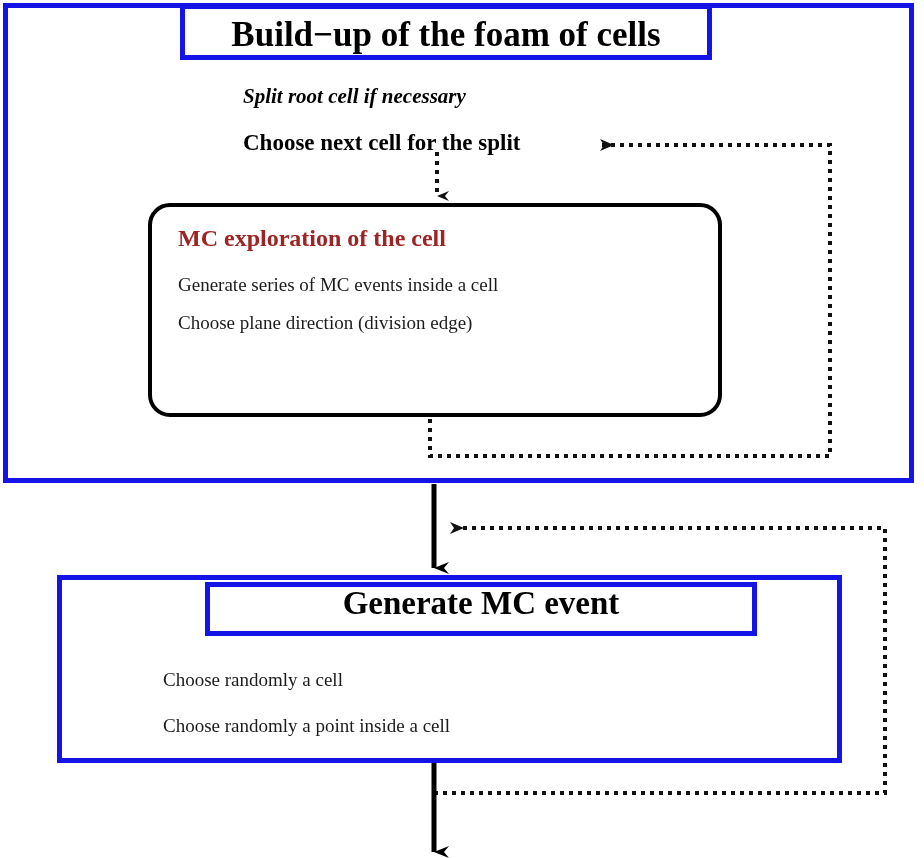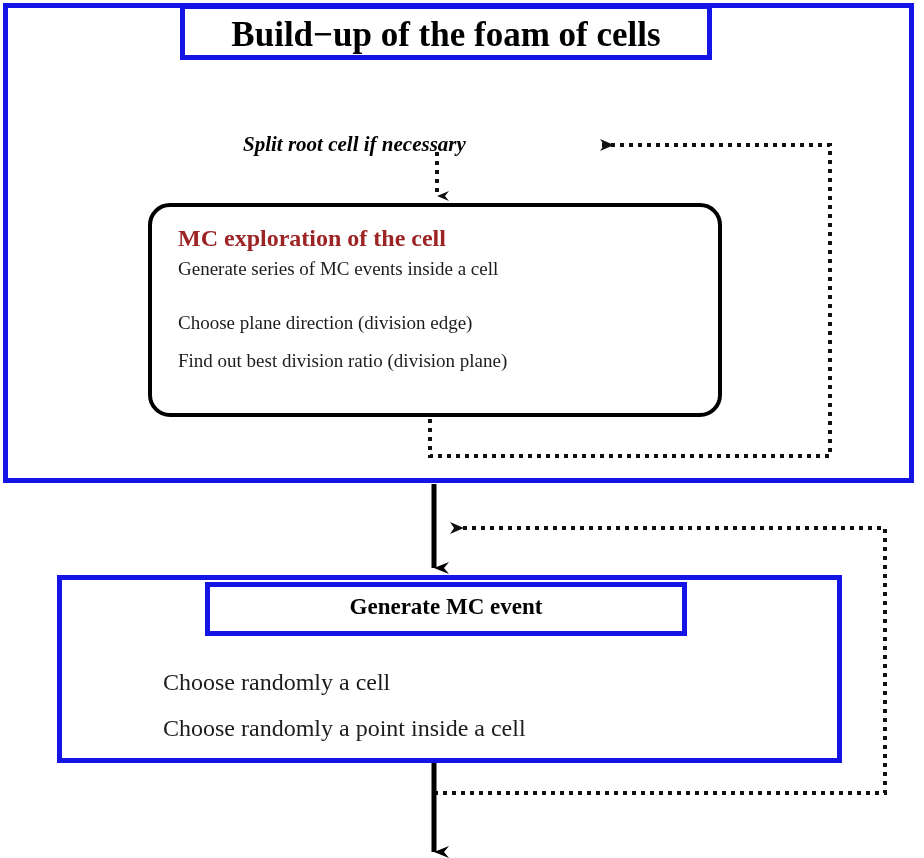--- a/index.html
+++ b/index.html
@@ -58,32 +58,31 @@
     left: 180px;
     top: 4px;
     width: 532px;
     height: 56px;
     font-size: 35px;
     padding-top: 8px;
   }
   #generate-heading {
     left: 205px;
     top: 582px;
-    width: 482px;
+    width: 552px;
     height: 54px;
-    font-size: 23px;
-    padding-top: 8px;
+    font-size: 33px;
+    padding-top: 0;
   }
   
   .float-text {
     position: absolute;
     white-space: nowrap;
     color: #000000;
     line-height: 1;
-    margin-top: 48px;
   }
   #split-root-line {
     left: 243px;
     top: 86px;
     font-size: 21px;
     font-weight: bold;
     font-style: italic;
   }
   #choose-next-line {
     left: 243px;
@@ -114,52 +113,52 @@
     line-height: 1;
   }
   .mc-line {
     position: absolute;
     left: 26px;
     font-size: 19px;
     color: #1c1c1c;
     white-space: nowrap;
     line-height: 1;
   }
-  #mc-line-0 { top: 52px; }
+  #mc-line-0 { top: 68px; }
   #mc-line-1 { top: 106px; }
   #mc-line-2 { top: 144px; }
   
   .gen-line {
     position: absolute;
     left: 163px;
-    font-size: 24px;
+    font-size: 19px;
     color: #1c1c1c;
     white-space: nowrap;
     line-height: 1;
   }
   #gen-line-0 { top: 670px; }
   #gen-line-1 { top: 716px; font-family: Liberation Serif, serif; }
 </style>
 </head>
 <body>
 
 <div id="canvas">
 
   <div class="blue-panel" id="buildup-panel"></div>
 
   <div class="heading-box" id="buildup-heading">Build−up of the foam of cells</div>
 
   <div class="float-text" id="split-root-line">Split root cell if necessary</div>
 
+  <div class="float-text" id="choose-next-line">Choose next cell for the split</div>
 
   <div id="mc-box">
     <div id="mc-box-title">MC exploration of the cell</div>
     <div class="mc-line" id="mc-line-0">Generate series of MC events inside a cell</div>
     <div class="mc-line" id="mc-line-1">Choose plane direction (division edge)</div>
-    <div class="mc-line" id="mc-line-2">Find out best division ratio (division plane)</div>
   </div>
 
   <div class="blue-panel" id="generate-panel"></div>
 
   <div class="heading-box" id="generate-heading">Generate MC event</div>
 
   <div class="gen-line" id="gen-line-0">Choose randomly a cell</div>
   <div class="gen-line" id="gen-line-1">Choose randomly a point inside a cell</div>
 
   <svg class="overlay" viewBox="0 0 924 858">

